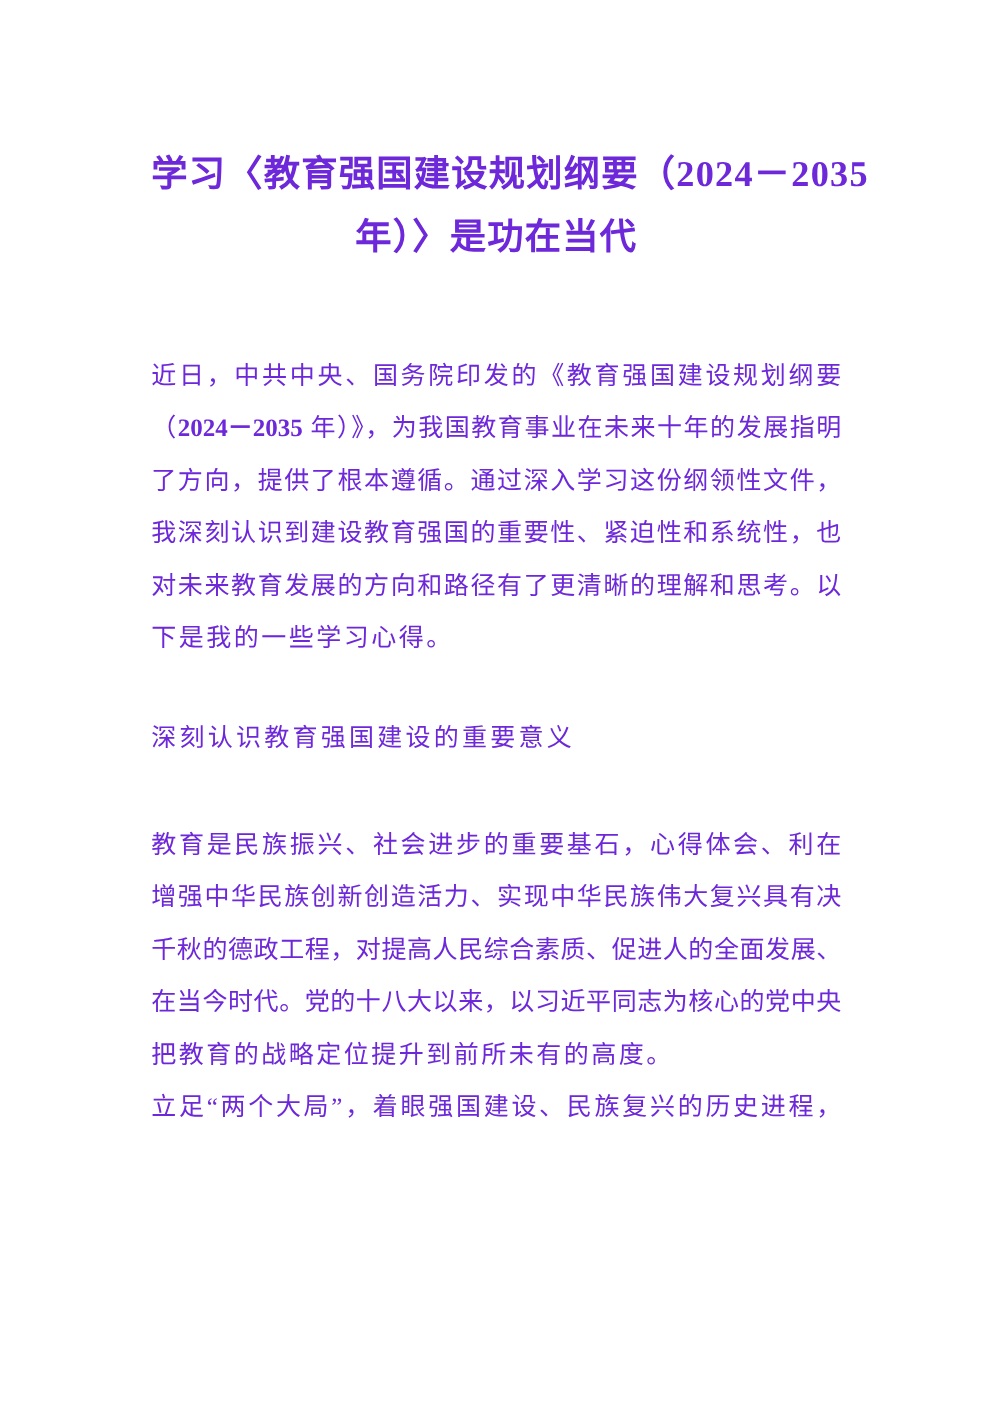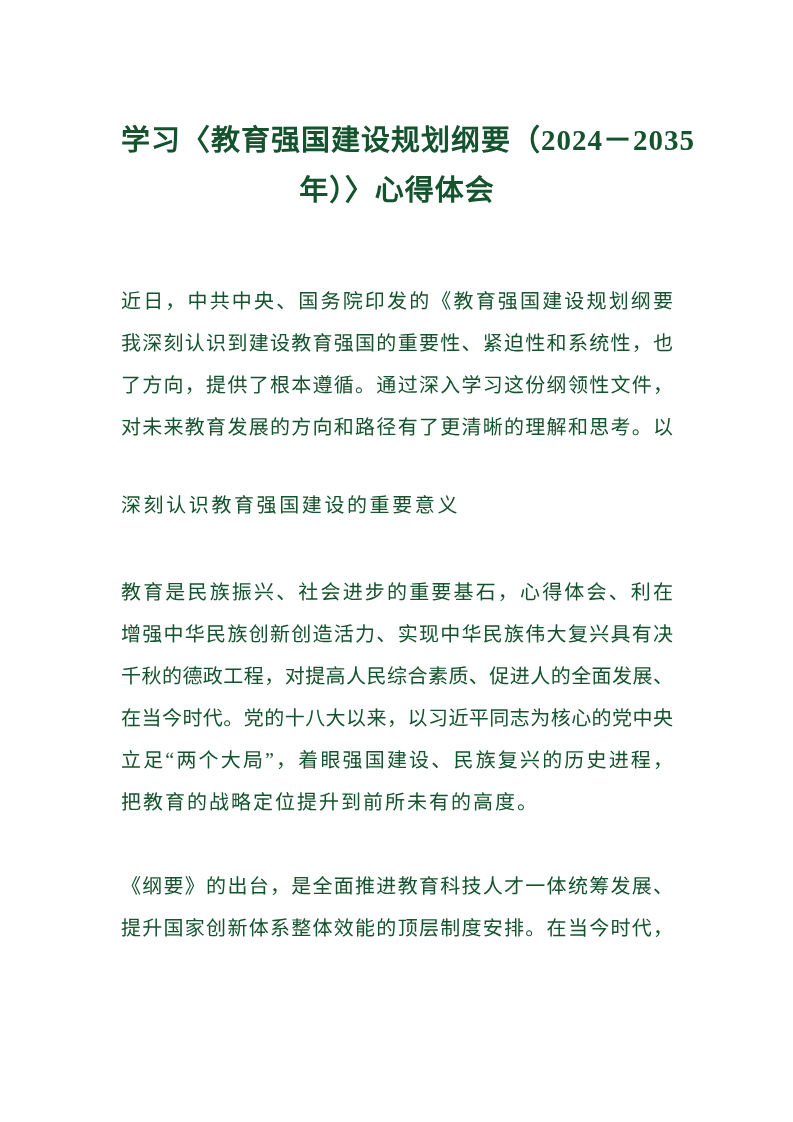--- a/index.html
+++ b/index.html
@@ -46,52 +46,49 @@
     text-align: justify;
     text-align-last: justify;
   }
   .line.flush {
     text-align-last: left;
     letter-spacing: 2px;
   }
   .heading .line {
     text-align-last: left;
     letter-spacing: 2.6px;
-    font-family: Liberation Mono, monospace;
   }
   
   .num {
     font-weight: 700;
     font-family: "Liberation Serif", serif;
   }
 </style>
 </head>
 <body style="background: rgb(255, 255, 255);">
 
-<div class="page" style="color: #14532d;">
+<div class="page" style="color: #6d28d9;">
   <h1 class="doc-title">
       <div class="line">学习〈教育强国建设规划纲要（<span class="num">2024－2035</span></div>
-      <div class="line">年）〉心得体会</div>
+      <div class="line">年）〉是功在当代</div>
     </h1>
   <div class="body">
       <div class="block paragraph">
         <div class="line">近日，中共中央、国务院印发的《教育强国建设规划纲要</div>
+        <div class="line">（<span class="num">2024－2035</span> 年）》，为我国教育事业在未来十年的发展指明</div>
+        <div class="line">了方向，提供了根本遵循。通过深入学习这份纲领性文件，</div>
         <div class="line">我深刻认识到建设教育强国的重要性、紧迫性和系统性，也</div>
-        <div class="line">了方向，提供了根本遵循。通过深入学习这份纲领性文件，</div>
         <div class="line">对未来教育发展的方向和路径有了更清晰的理解和思考。以</div>
+        <div class="line flush">下是我的一些学习心得。</div>
       </div>
       <div class="block heading">
         <div class="line flush">深刻认识教育强国建设的重要意义</div>
       </div>
       <div class="block paragraph">
         <div class="line">教育是民族振兴、社会进步的重要基石，心得体会、利在</div>
         <div class="line">增强中华民族创新创造活力、实现中华民族伟大复兴具有决</div>
         <div class="line">千秋的德政工程，对提高人民综合素质、促进人的全面发展、</div>
         <div class="line">在当今时代。党的十八大以来，以习近平同志为核心的党中央</div>
+        <div class="line flush">把教育的战略定位提升到前所未有的高度。</div>
         <div class="line">立足“两个大局”，着眼强国建设、民族复兴的历史进程，</div>
-        <div class="line flush">把教育的战略定位提升到前所未有的高度。</div>
-      </div>
-      <div class="block paragraph">
-        <div class="line">《纲要》的出台，是全面推进教育科技人才一体统筹发展、</div>
-        <div class="line">提升国家创新体系整体效能的顶层制度安排。在当今时代，</div>
       </div>
     </div>
 </div>
 
 </body></html>

